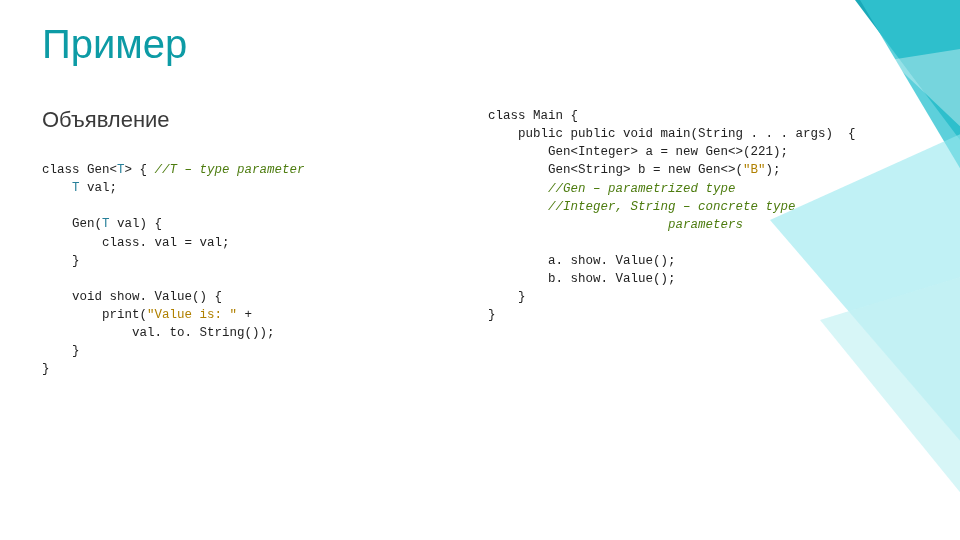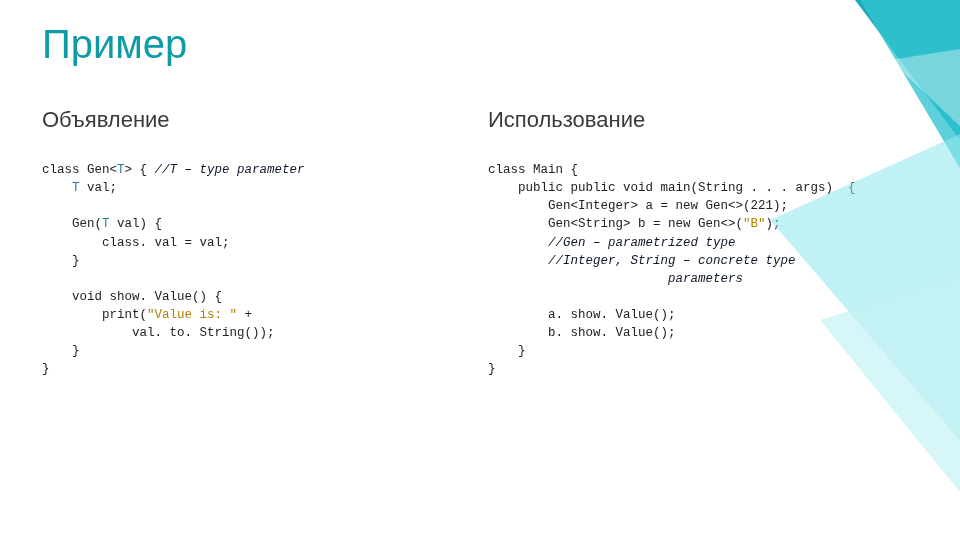--- a/index.html
+++ b/index.html
@@ -4,21 +4,21 @@
 <style>
   html,body{margin:0;padding:0;width:960px;height:540px;overflow:hidden;font-family:"Segoe UI",Arial,sans-serif;background:#fff;color:#333}
   .slide{position:relative;width:960px;height:384px;box-sizing:border-box;padding:22px 42px}
   .title{font-size:40px;color:#0d9ba5;font-weight:400;margin:0 0 40px 0}
   .cols{display:flex;gap:16px}
   .col{flex:1}
   .subhead{font-size:22px;color:#3a3a3a;font-weight:400;margin:0 0 28px 0}
   pre.code{font-family:"Courier New",monospace;font-size:12.5px;line-height:1.45;white-space:pre;margin:0;color:#222}
   .kw{font-weight:normal}
   .tp{color:#267f99}
-  .cm{color:#0f172a;font-style:italic}
+  .cm{color:#4d7c0f;font-style:italic}
   .str{color:#b08000}
   .deco{position:absolute;right:-120px;top:-60px;width:520px;height:700px;pointer-events:none;opacity:0.95}
 </style>
 </head>
 <body>
 
 <div class="slide">
 
   <svg class="deco" viewBox="0 0 520 700">
     <polygon points="250,0 520,0 520,360" fill="#0ea5b5"></polygon>
@@ -42,21 +42,20 @@
 <span>    }</span>
 <span></span>
 <span>    </span><span class="kw">void</span><span> show. Value() {</span>
 <span>        print(</span><span class="str">"Value is: "</span><span> +</span>
 <span>            val. to. String());</span>
 <span>    }</span>
 <span>}</span></pre>
     </div>
 
     <div class="col">
-      <h2 class="subhead">Использование</h2>
       <pre class="code"><span class="kw">class</span><span> Main {</span>
 <span>    </span><span class="kw">public public void</span><span> main(String . . . args)  {</span>
 <span>        Gen&lt;Integer&gt; a </span><span class="kw">=</span><span> </span><span class="kw">new</span><span> Gen&lt;&gt;(221);</span>
 <span>        Gen&lt;String&gt; b </span><span class="kw">=</span><span> </span><span class="kw">new</span><span> Gen&lt;&gt;(</span><span class="str">"B"</span><span>);</span>
 <span>        </span><span class="cm">//Gen – parametrized type</span>
 <span>        </span><span class="cm">//Integer, String – concrete type</span>
 <span>                        </span><span class="cm">parameters</span>
 <span></span>
 <span>        a. show. Value();</span>
 <span>        b. show. Value();</span>

